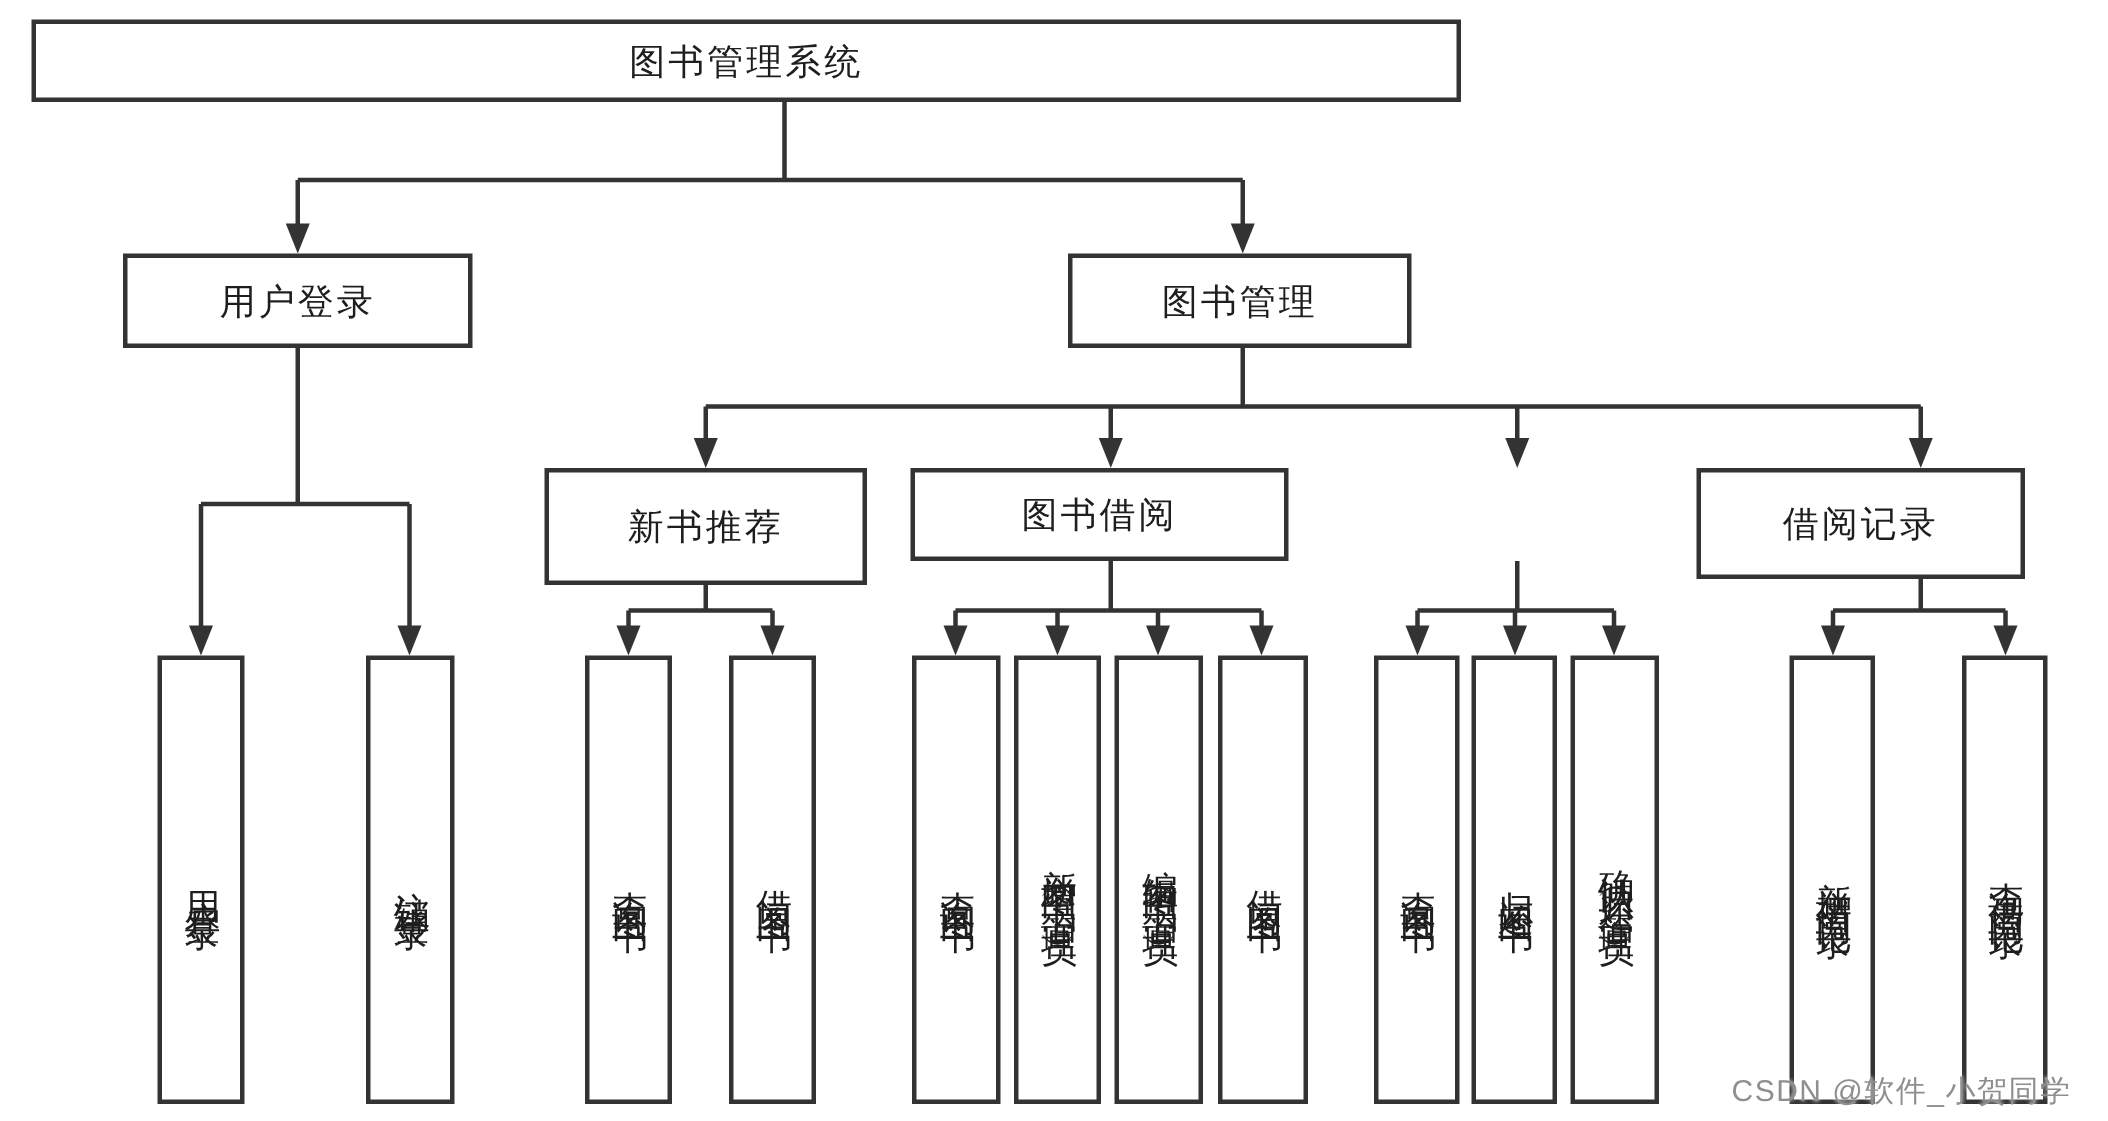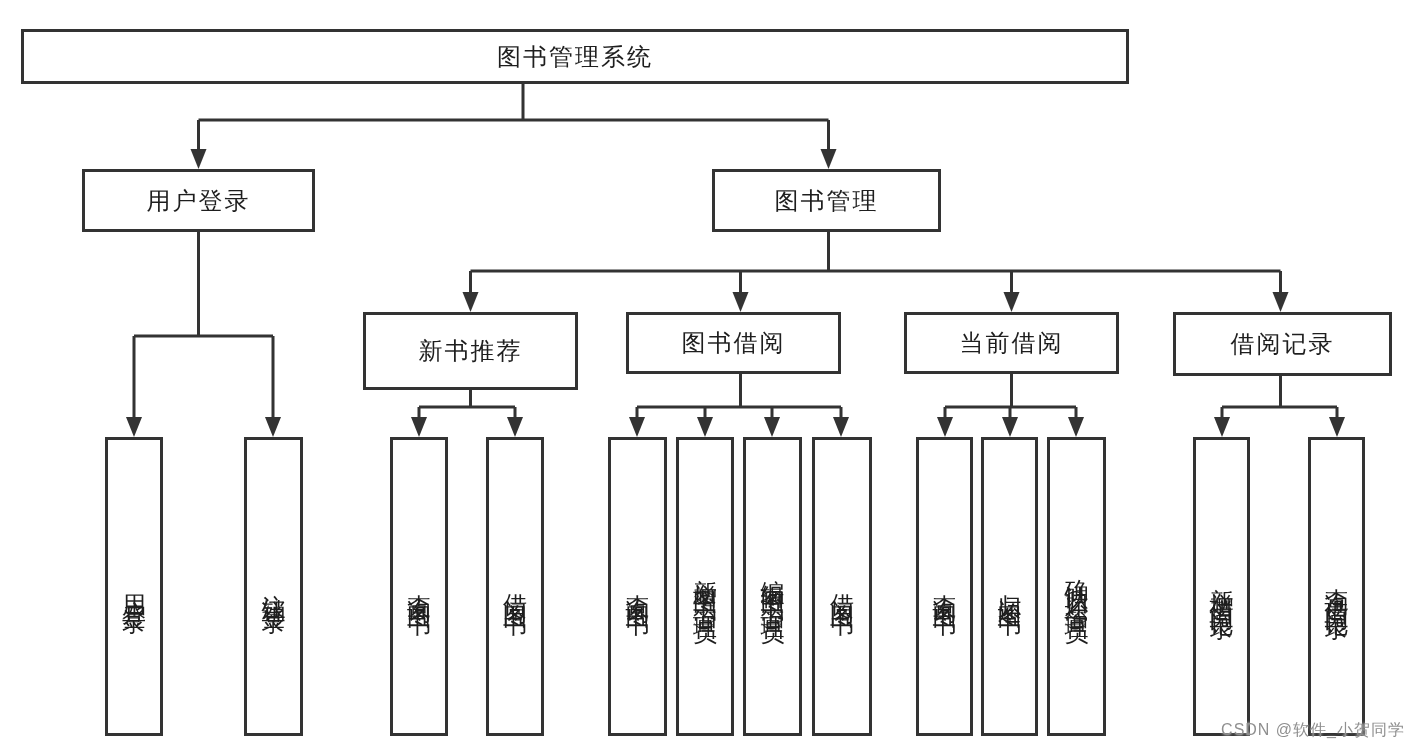--- a/index.html
+++ b/index.html
@@ -4,21 +4,21 @@
 <style>
   html,body{margin:0;padding:0;background:#fff;}
   body{font-family:"Liberation Sans","DejaVu Sans",sans-serif;}
   .stage{position:relative;width:1405px;height:747px;background:#fff;overflow:hidden;}
   .wires{position:absolute;left:0;top:0;width:1405px;height:747px;pointer-events:none;}
   .node{position:absolute;box-sizing:border-box;border:3px solid #333333;background:#ffffff;
         display:flex;align-items:center;justify-content:center;color:#1e1e1e;}
   .h-label{font-size:24px;letter-spacing:2px;white-space:nowrap;}
   .v-label{writing-mode:vertical-rl;text-orientation:mixed;font-size:24px;letter-spacing:6px;
            line-height:1;white-space:nowrap;}
-  .watermark{position:absolute;right:0;bottom:6px;font-size:16px;color:#8f8f8f;
+  .watermark{position:absolute;right:24px;bottom:6px;font-size:20px;color:#8f8f8f;
              letter-spacing:1px;text-shadow:0 0 3px #ffffff;z-index:5;margin-left:16px;}
 </style>
 </head>
 <body>
 
 <div class="stage">
 
   <svg class="wires" viewBox="0 0 1405 747" xmlns="http://www.w3.org/2000/svg">
     <g stroke="#333333" stroke-width="3" fill="none">
 
@@ -52,41 +52,38 @@
       <polygon points="764,417 780,417 772,437"></polygon>
       <polygon points="833,417 849,417 841,437"></polygon>
       <polygon points="937,417 953,417 945,437"></polygon>
       <polygon points="1002,417 1018,417 1010,437"></polygon>
       <polygon points="1068,417 1084,417 1076,437"></polygon>
       <polygon points="1214,417 1230,417 1222,437"></polygon>
       <polygon points="1329,417 1345,417 1337,437"></polygon>
     </g>
   </svg>
 
-  <div class="node" style="left:21px;top:29px;width:1108px;height:55px">
+  <div class="node" style="left:21px;top:13px;width:953px;height:55px">
     <span class="h-label">图书管理系统</span>
   </div>
 
   <div class="node" style="left:82px;top:169px;width:233px;height:63px">
     <span class="h-label">用户登录</span>
   </div>
   <div class="node" style="left:712px;top:169px;width:229px;height:63px">
     <span class="h-label">图书管理</span>
   </div>
 
   <div class="node" style="left:363px;top:312px;width:215px;height:78px">
     <span class="h-label">新书推荐</span>
   </div>
-  <div class="node" style="left:626px;top:312px;width:215px;height:62px">
+  <div class="node" style="left:607px;top:312px;width:252px;height:62px">
     <span class="h-label">图书借阅</span>
   </div>
-  <div class="node" style="left:904px;top:312px;width:215px;height:62px">
-    <span class="h-label">当前借阅</span>
-  </div>
-  <div class="node" style="left:1173px;top:312px;width:219px;height:64px">
+  <div class="node" style="left:1131px;top:312px;width:219px;height:74px">
     <span class="h-label">借阅记录</span>
   </div>
 
   <div class="node leaf" style="left:105px;top:437px;width:58px;height:299px">
     <span class="v-label">用户登录</span>
   </div>
   <div class="node leaf" style="left:244px;top:437px;width:59px;height:299px">
     <span class="v-label">注销登录</span>
   </div>
 

